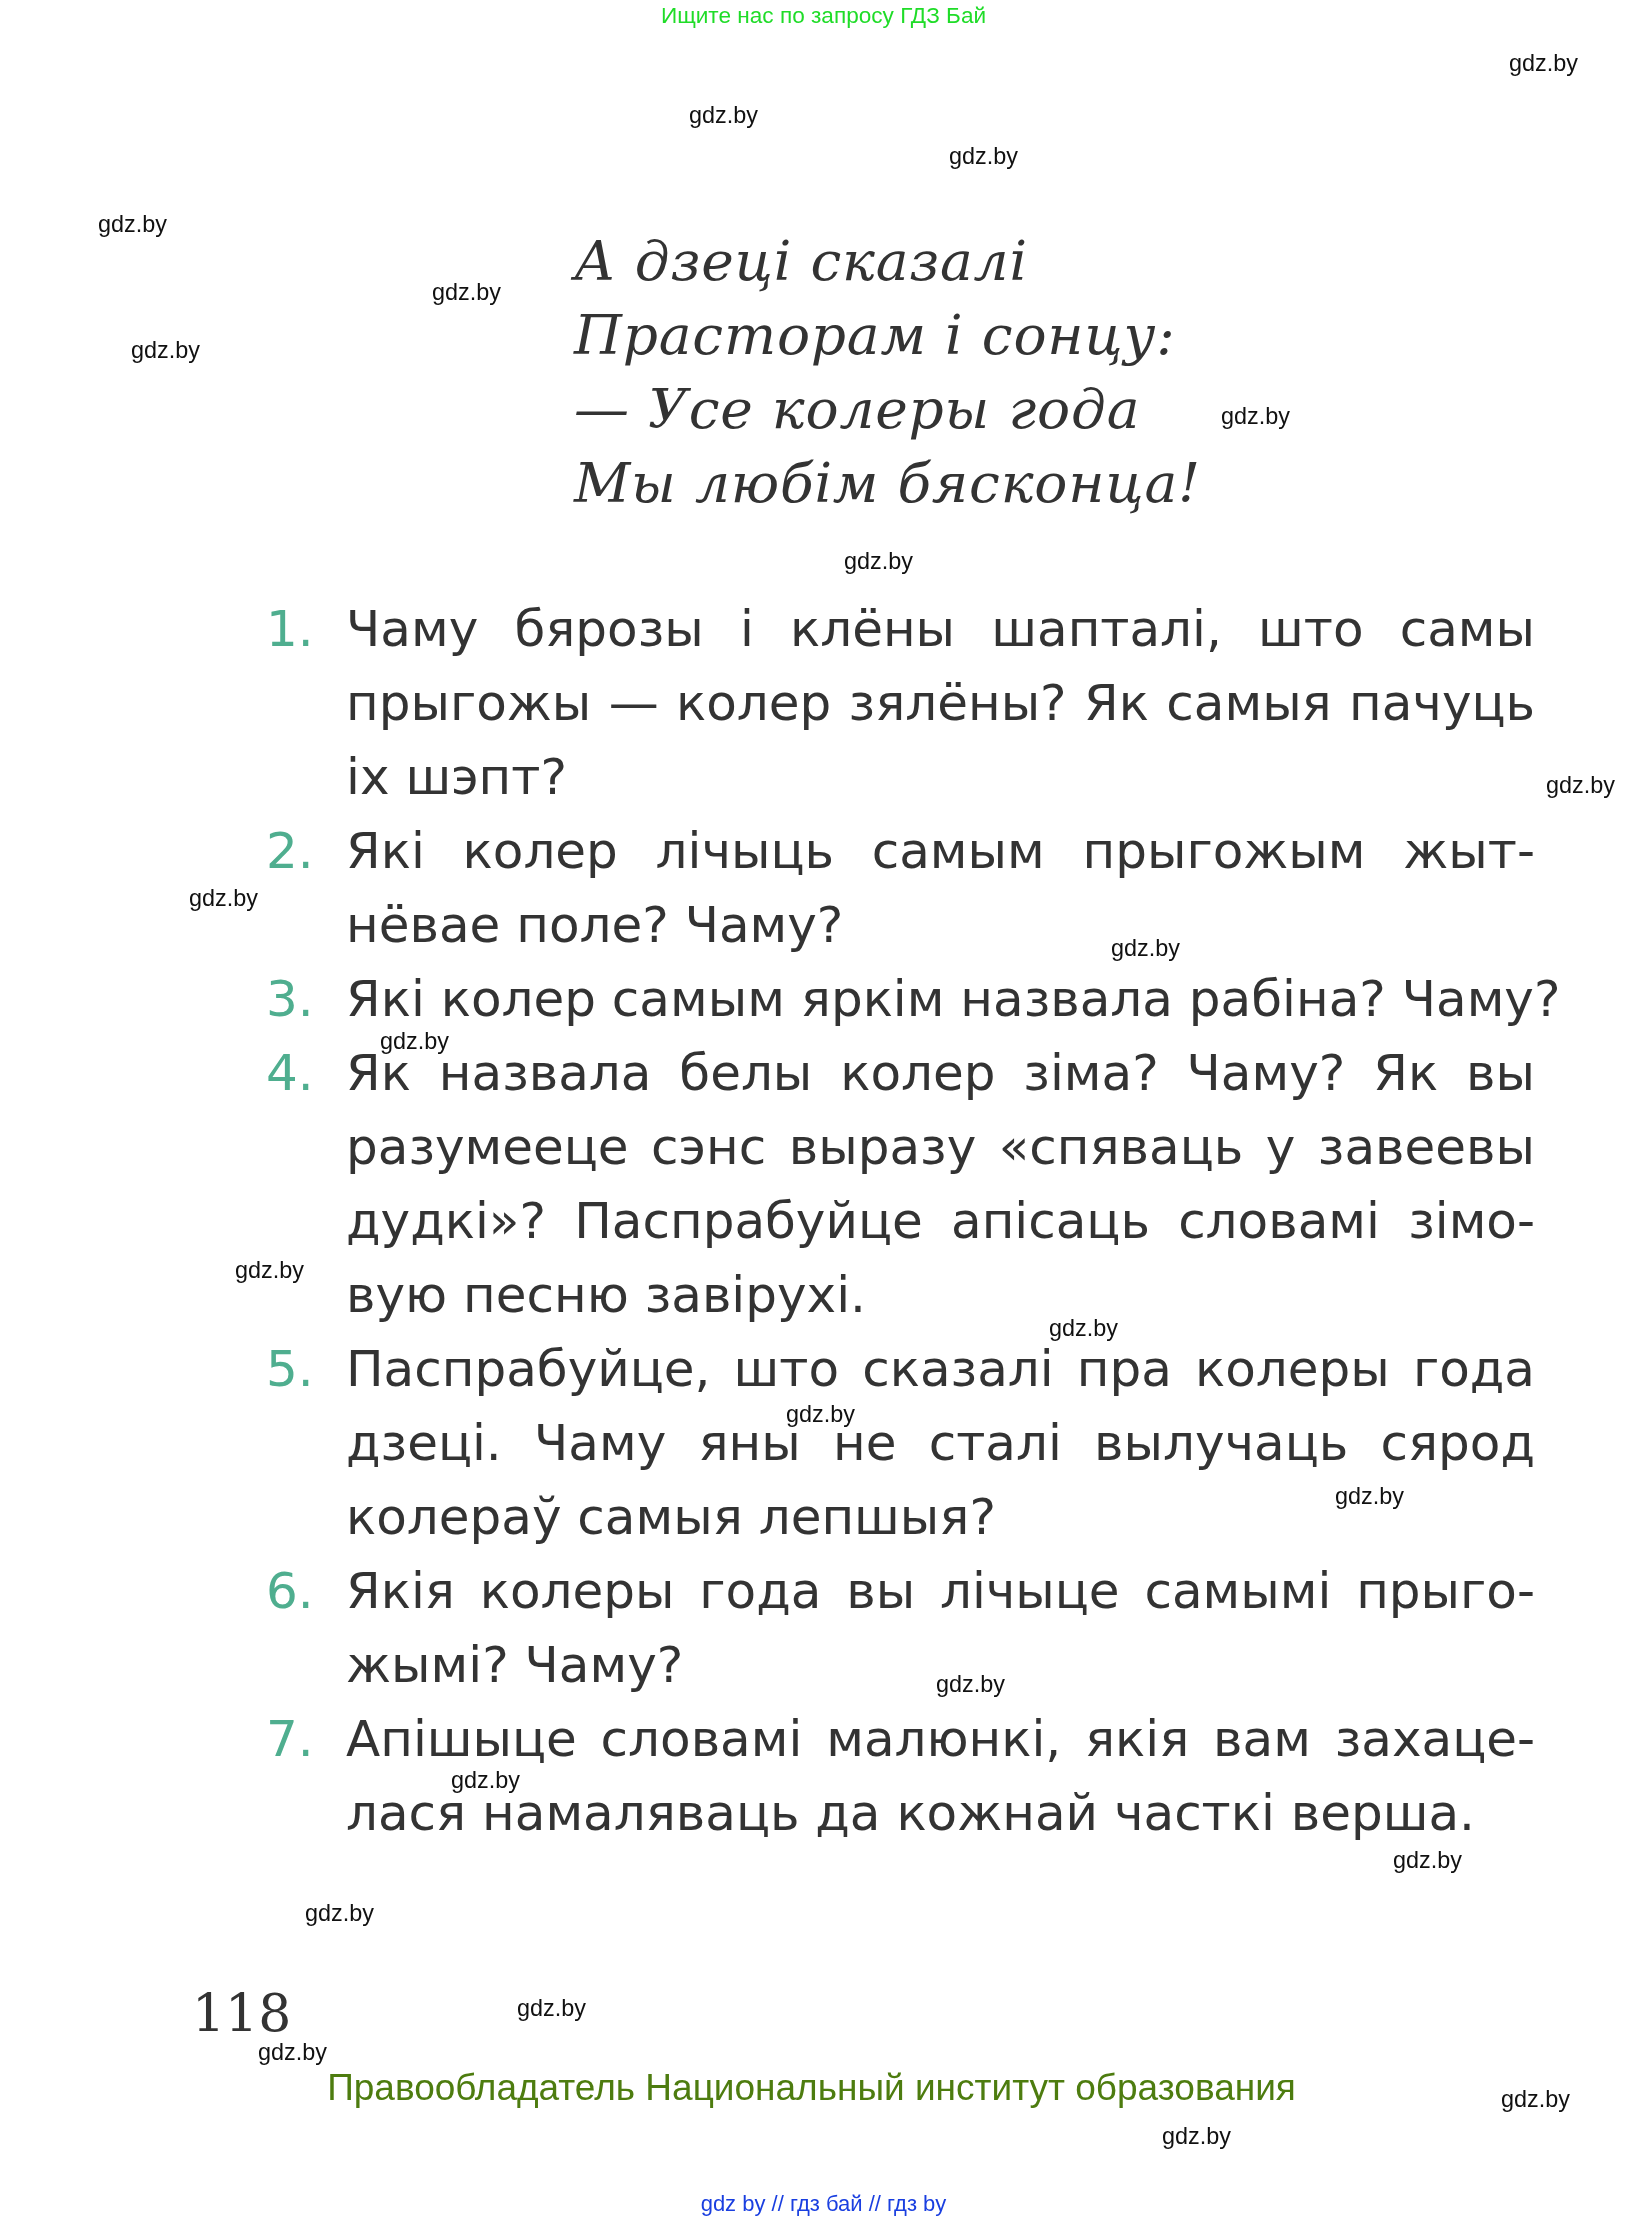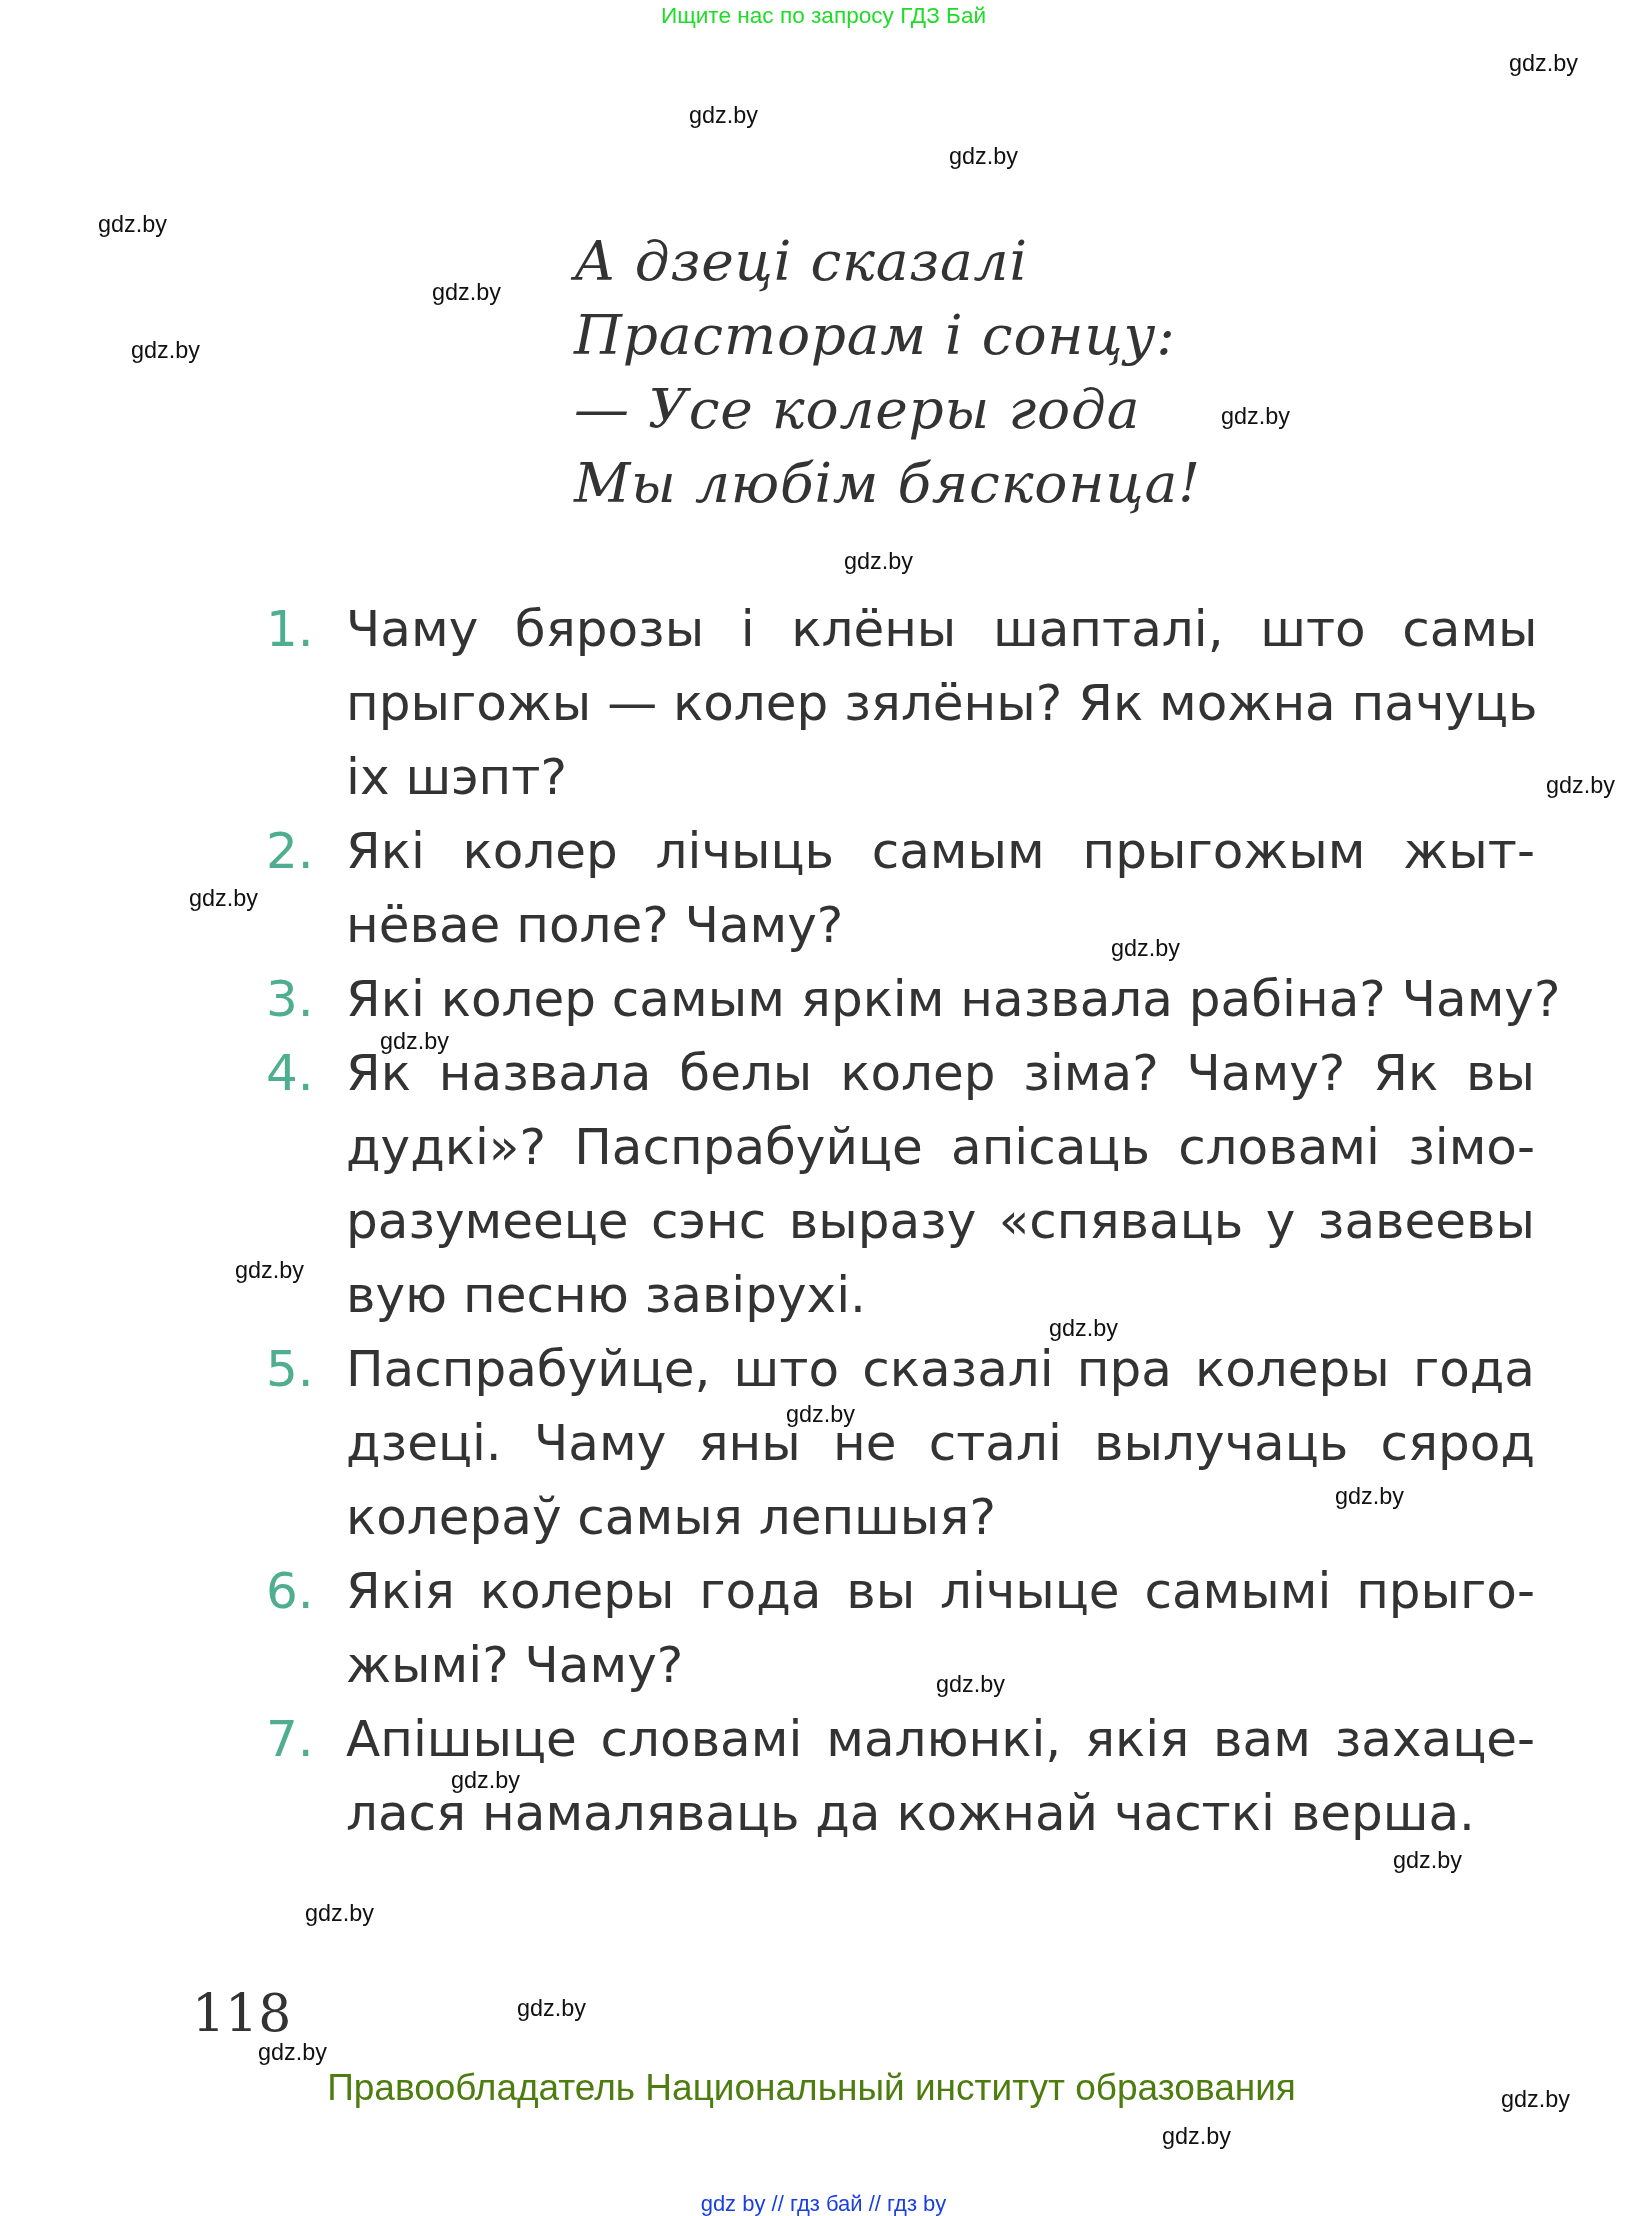--- a/index.html
+++ b/index.html
@@ -27,43 +27,43 @@
   <div>Прасторам і сонцу:</div>
   <div>— Усе колеры года</div>
   <div>Мы любім бясконца!</div>
 </div>
 
 <div class="questions">
   <div class="q">
     <span class="q-num">1.</span>
     <div class="q-text">
       <div style="text-align: justify; text-align-last: justify; white-space: nowrap;">Чаму бярозы і клёны шапталі, што самы</div>
-      <div style="text-align: justify; text-align-last: justify; white-space: nowrap;">прыгожы — колер зялёны? Як можна пачуць</div>
+      <div style="text-align: justify; text-align-last: justify; white-space: nowrap;">прыгожы — колер зялёны? Як самыя пачуць</div>
       <div style="white-space: nowrap;">іх шэпт?</div>
     </div>
   </div>
   <div class="q">
     <span class="q-num">2.</span>
     <div class="q-text">
       <div style="text-align: justify; text-align-last: justify; white-space: nowrap;">Які колер лічыць самым прыгожым жыт-</div>
       <div style="white-space: nowrap;">нёвае поле? Чаму?</div>
     </div>
   </div>
   <div class="q">
     <span class="q-num">3.</span>
     <div class="q-text">
       <div style="white-space: nowrap;">Які колер самым яркім назвала рабіна? Чаму?</div>
     </div>
   </div>
   <div class="q">
     <span class="q-num">4.</span>
     <div class="q-text">
       <div style="text-align: justify; text-align-last: justify; white-space: nowrap;">Як назвала белы колер зіма? Чаму? Як вы</div>
+      <div style="text-align: justify; text-align-last: justify; white-space: nowrap;">разумееце сэнс выразу «спяваць у завеевы</div>
       <div style="text-align: justify; text-align-last: justify; white-space: nowrap;">дудкі»? Паспрабуйце апісаць словамі зімо-</div>
-      <div style="text-align: justify; text-align-last: justify; white-space: nowrap;">разумееце сэнс выразу «спяваць у завеевы</div>
       <div style="white-space: nowrap;">вую песню завірухі.</div>
     </div>
   </div>
   <div class="q">
     <span class="q-num">5.</span>
     <div class="q-text">
       <div style="text-align: justify; text-align-last: justify; white-space: nowrap;">Паспрабуйце, што сказалі пра колеры года</div>
       <div style="text-align: justify; text-align-last: justify; white-space: nowrap;">дзеці. Чаму яны не сталі вылучаць сярод</div>
       <div style="white-space: nowrap;">колераў самыя лепшыя?</div>
     </div>

